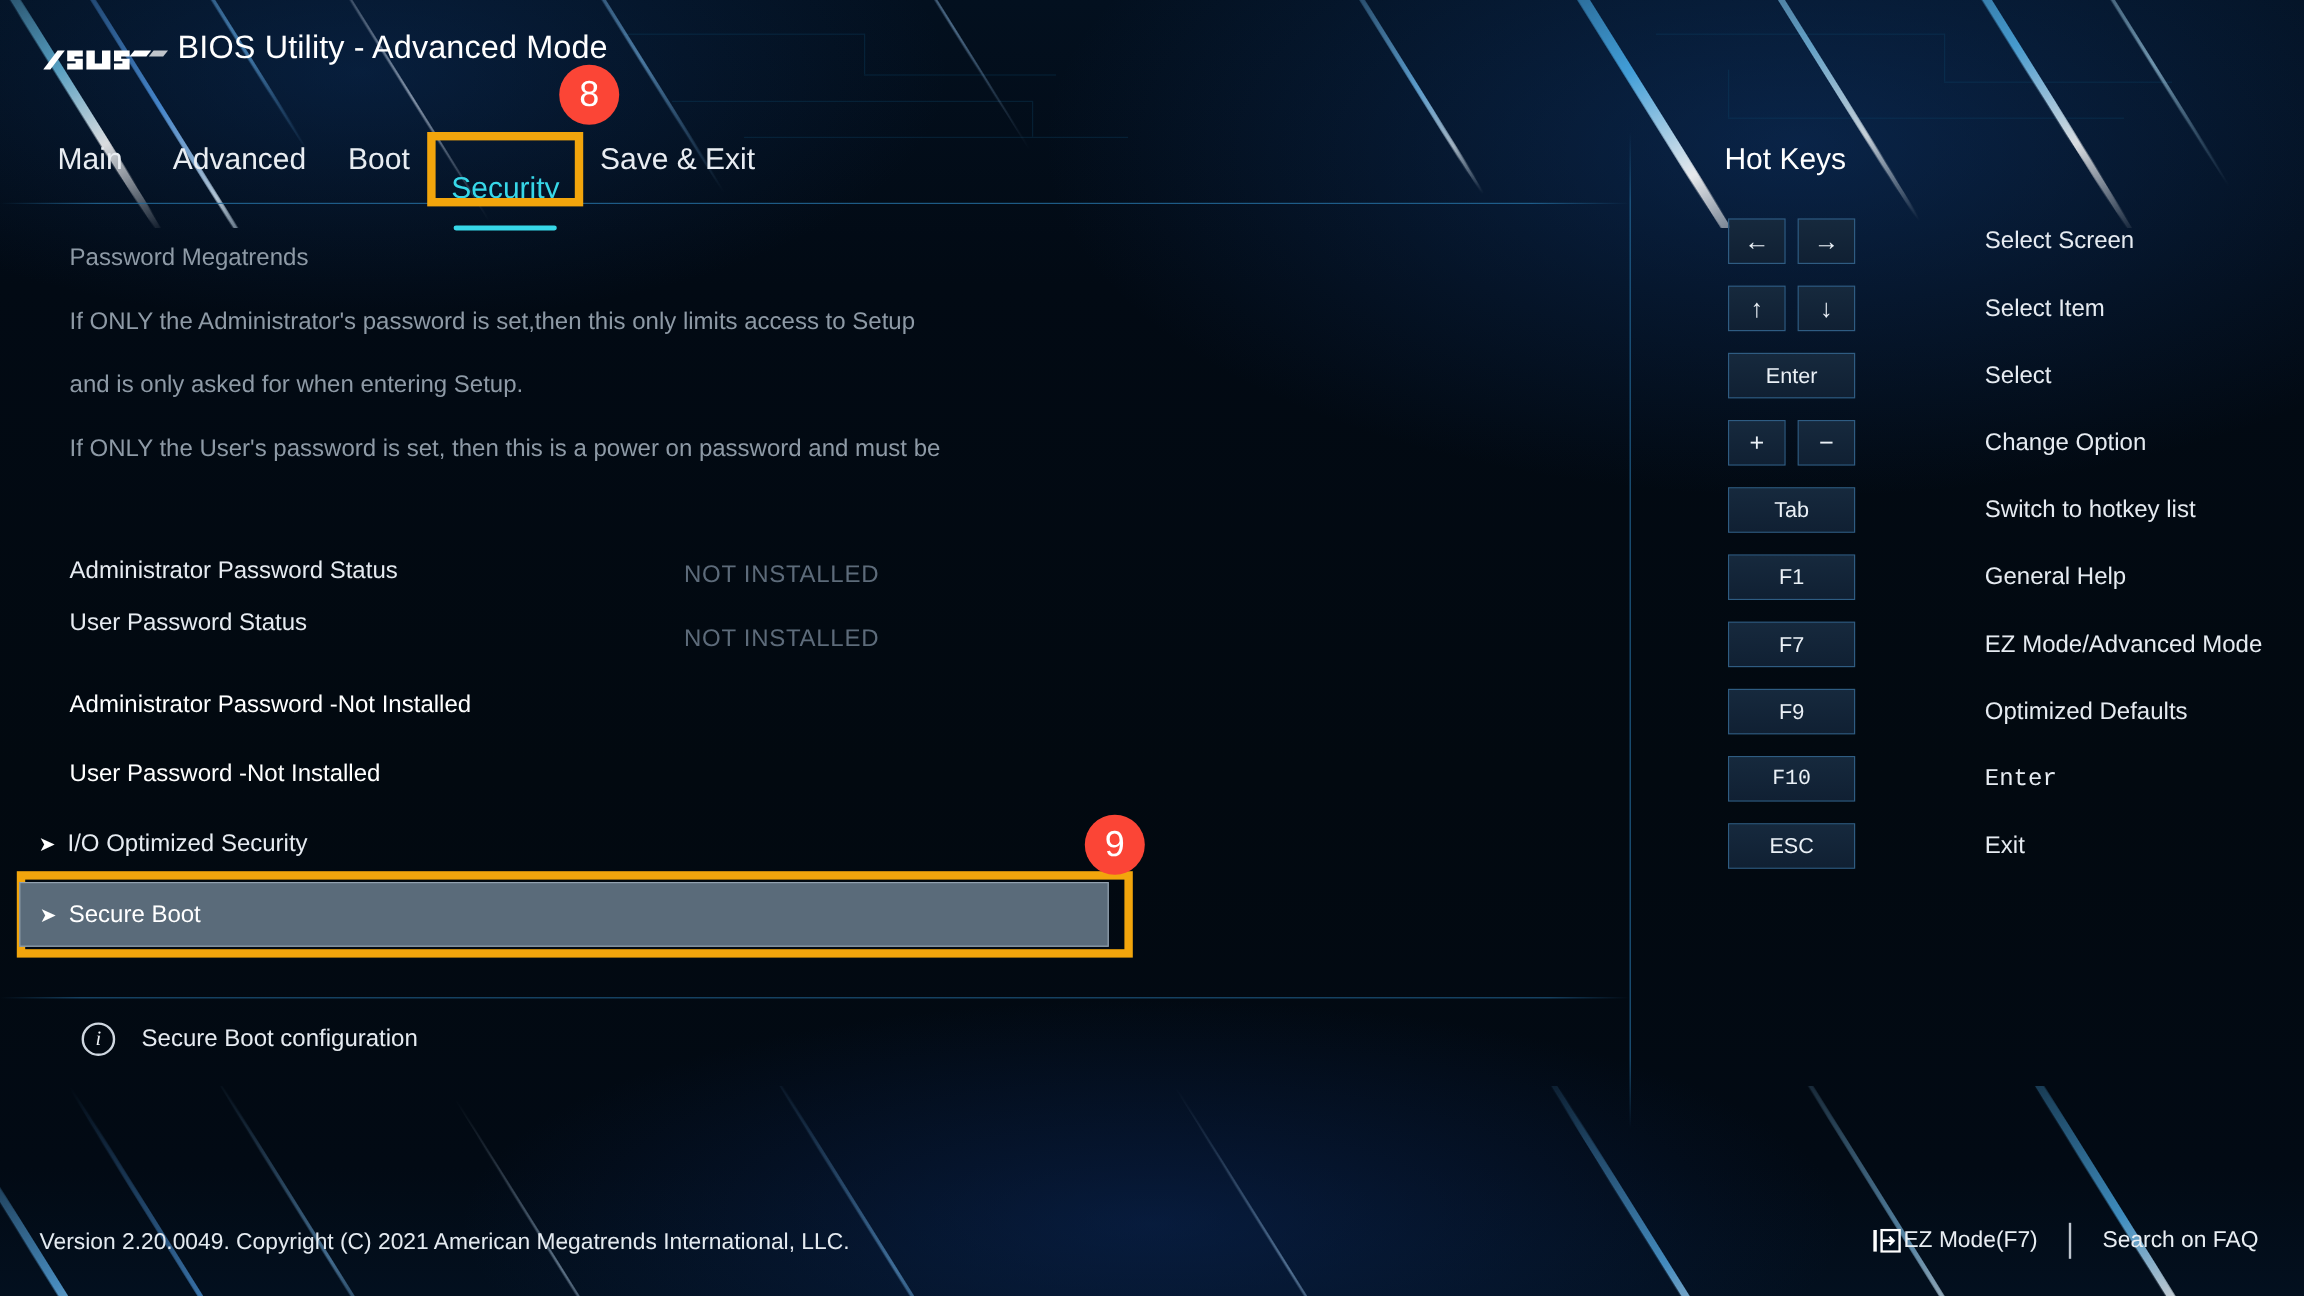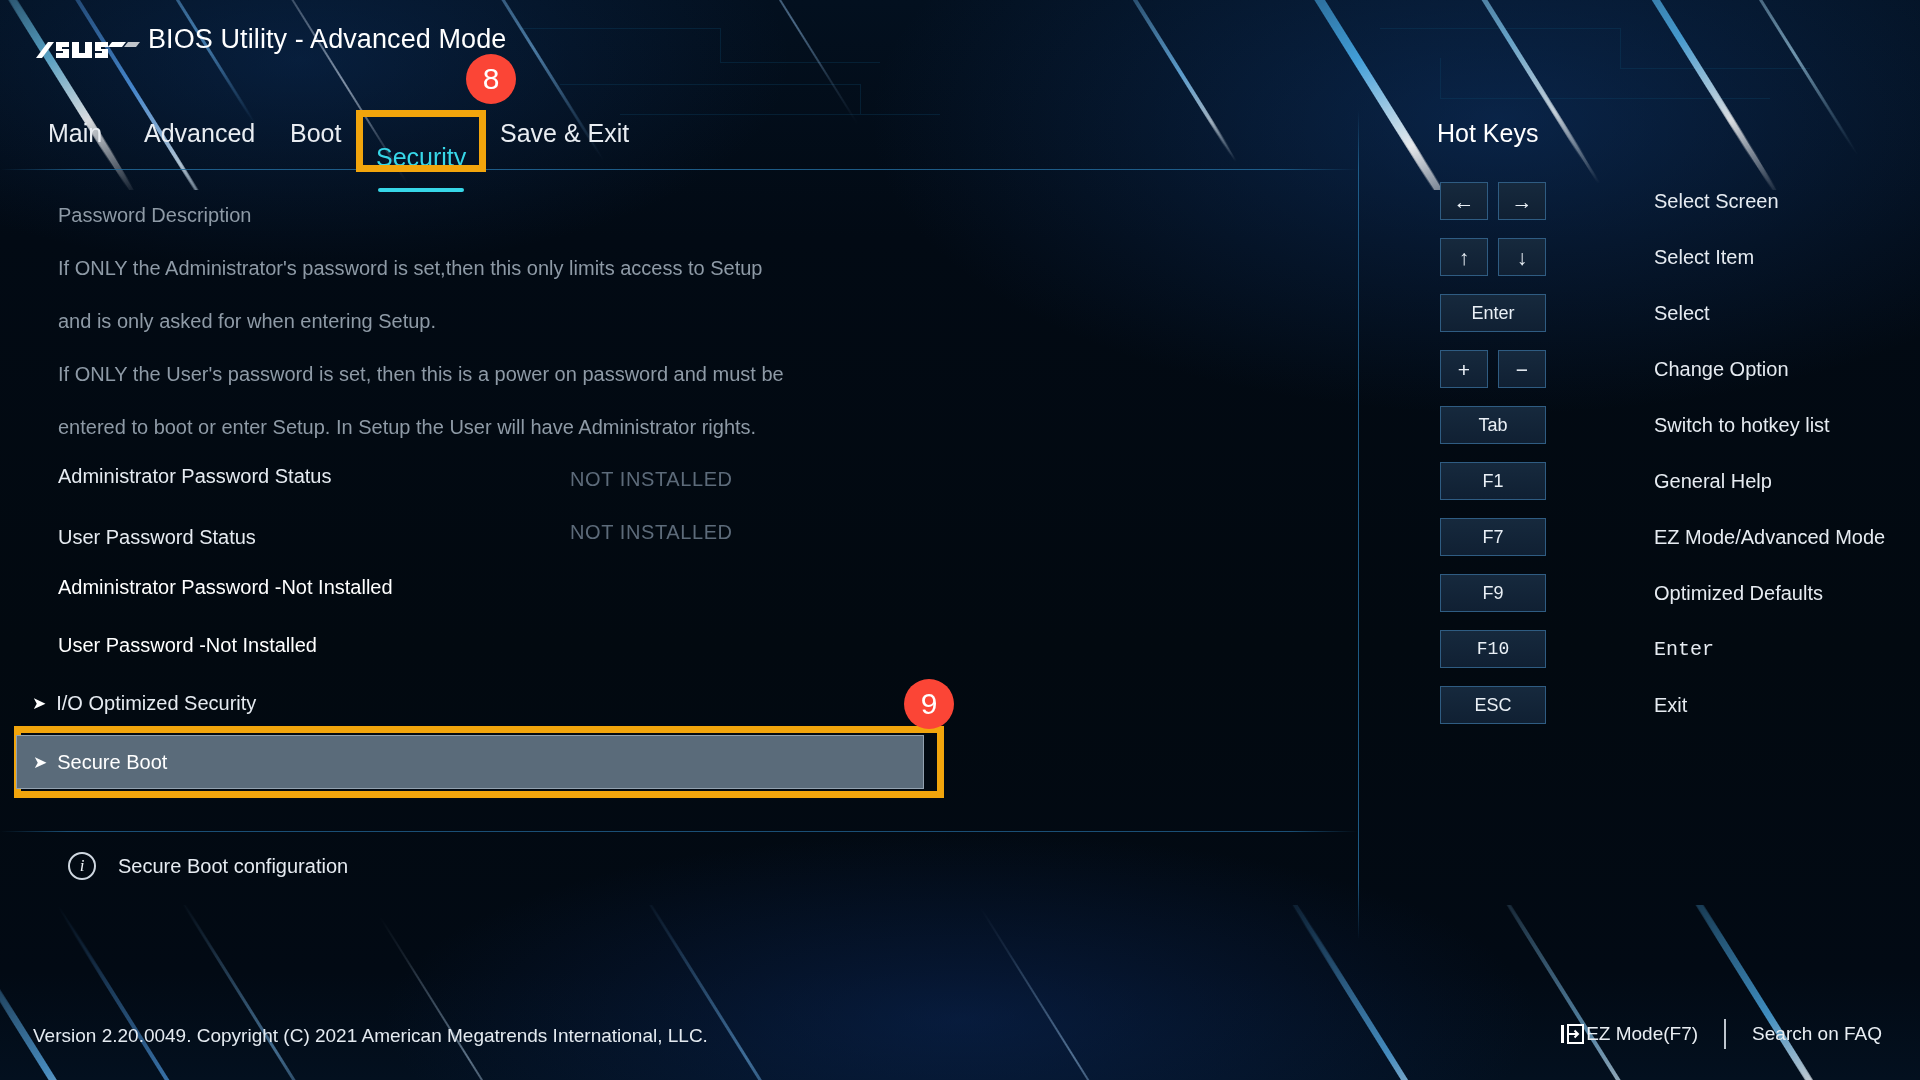--- a/index.html
+++ b/index.html
@@ -275,30 +275,29 @@
     <div class="tab" style="left:290px;">Boot</div>
     <div class="tab active" style="left:376px;">
       <span>Security</span>
       <span class="u"></span>
     </div>
     <div class="tab" style="left:500px;">Save &amp; Exit</div>
   </div>
   <div id="tab-line"></div>
 
   <div id="main">
-    <div class="desc-line" style="top:32px;">Password Description</div>
+    <div class="desc-line" style="top:32px;">Password Megatrends</div>
     <div class="desc-line" style="top:85px;">If ONLY the Administrator's password is set,then this only limits access to Setup</div>
     <div class="desc-line" style="top:138px;">and is only asked for when entering Setup.</div>
     <div class="desc-line" style="top:191px;">If ONLY the User's password is set, then this is a power on password and must be</div>
-    <div class="desc-line" style="top:244px;">entered to boot or enter Setup. In Setup the User will have Administrator rights.</div>
 
     <div class="setting-label" style="top:293px;">Administrator Password Status</div>
     <div class="setting-value" style="top:296px;">NOT INSTALLED</div>
 
-    <div class="setting-label" style="top:354px;text-align:center;">User Password Status</div>
+    <div class="setting-label" style="top:336px;text-align:center;">User Password Status</div>
     <div class="setting-value" style="top:349px;">NOT INSTALLED</div>
 
     <div class="setting-label" style="top:404px; color:#ffffff;">Administrator Password -Not Installed</div>
     <div class="setting-label" style="top:462px; color:#ffffff;">User Password -Not Installed</div>
 
     <div class="submenu" style="top:520px;">
       <span class="arrow">➤</span>
       <span>I/O Optimized Security</span>
     </div>
   </div>

